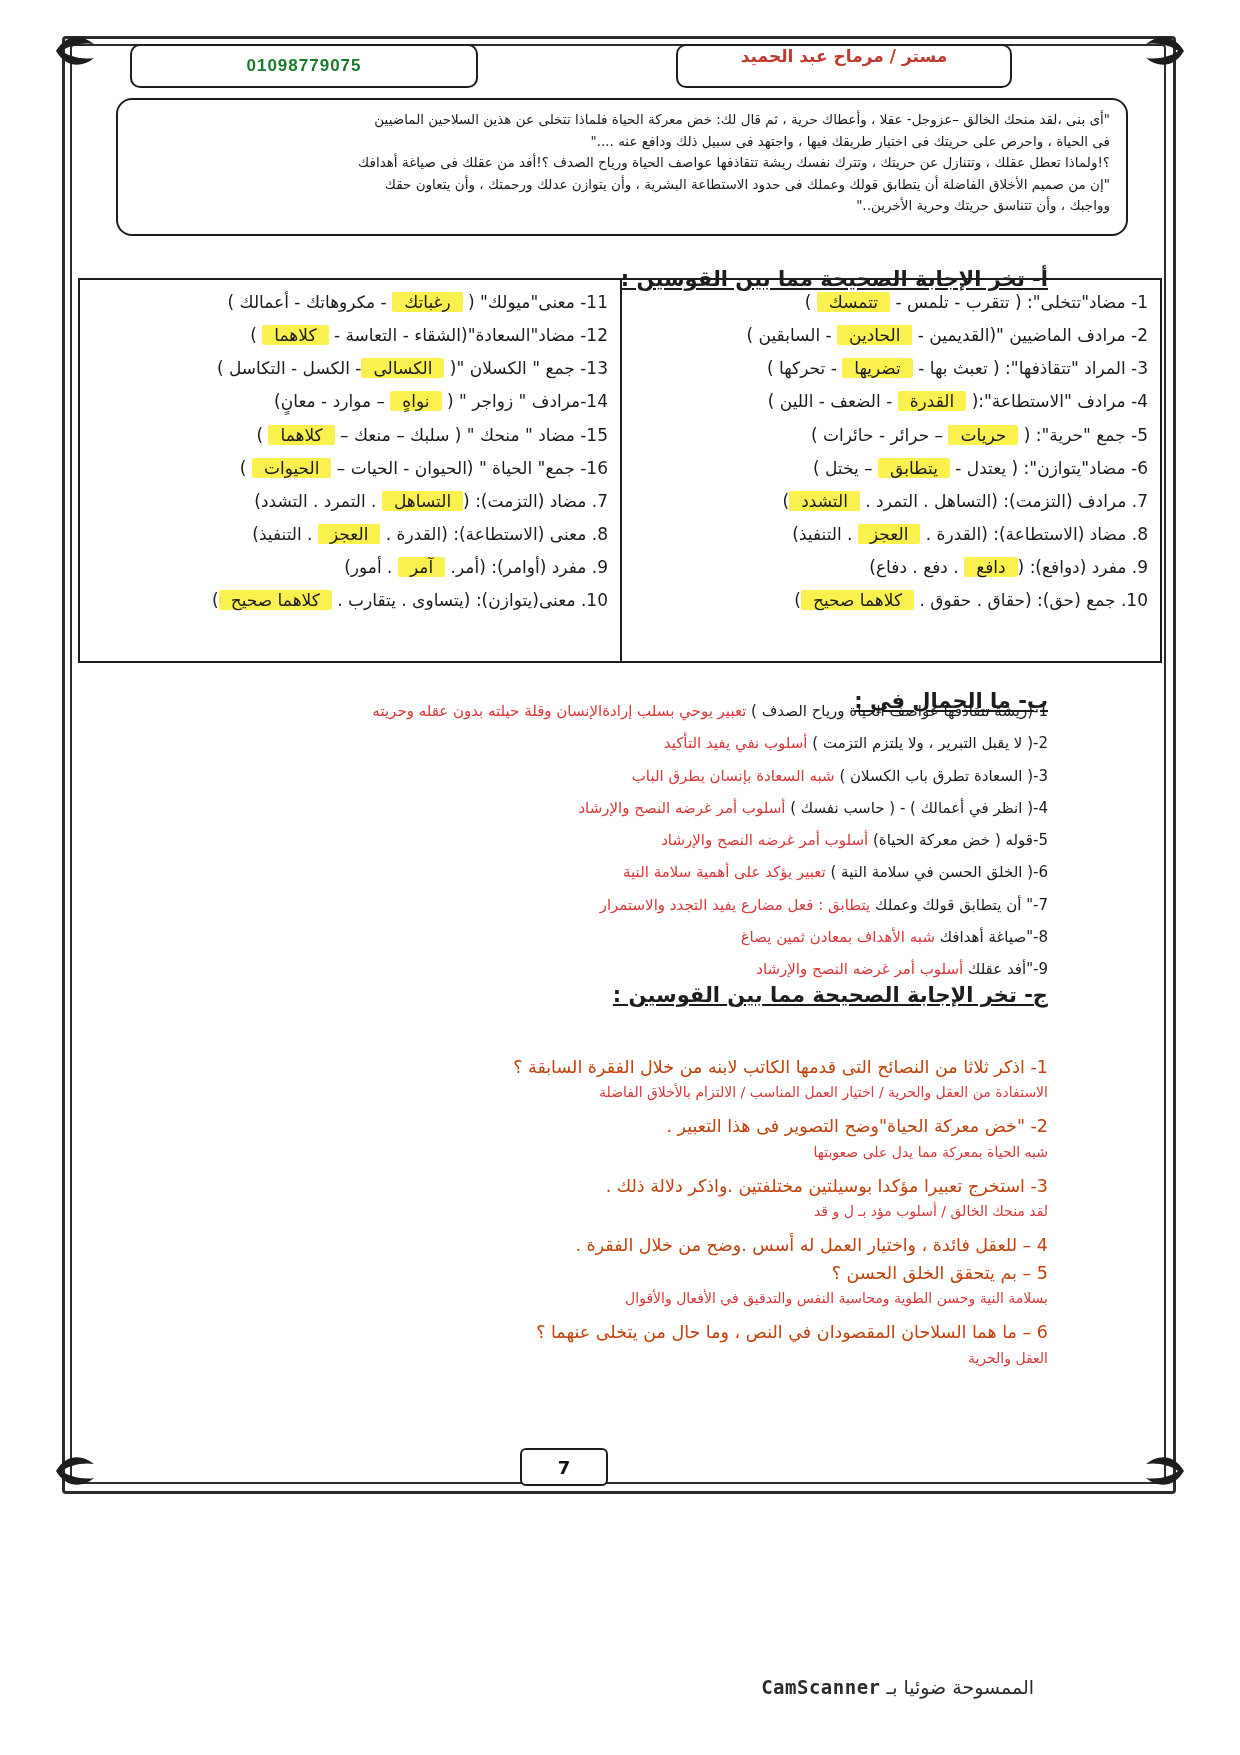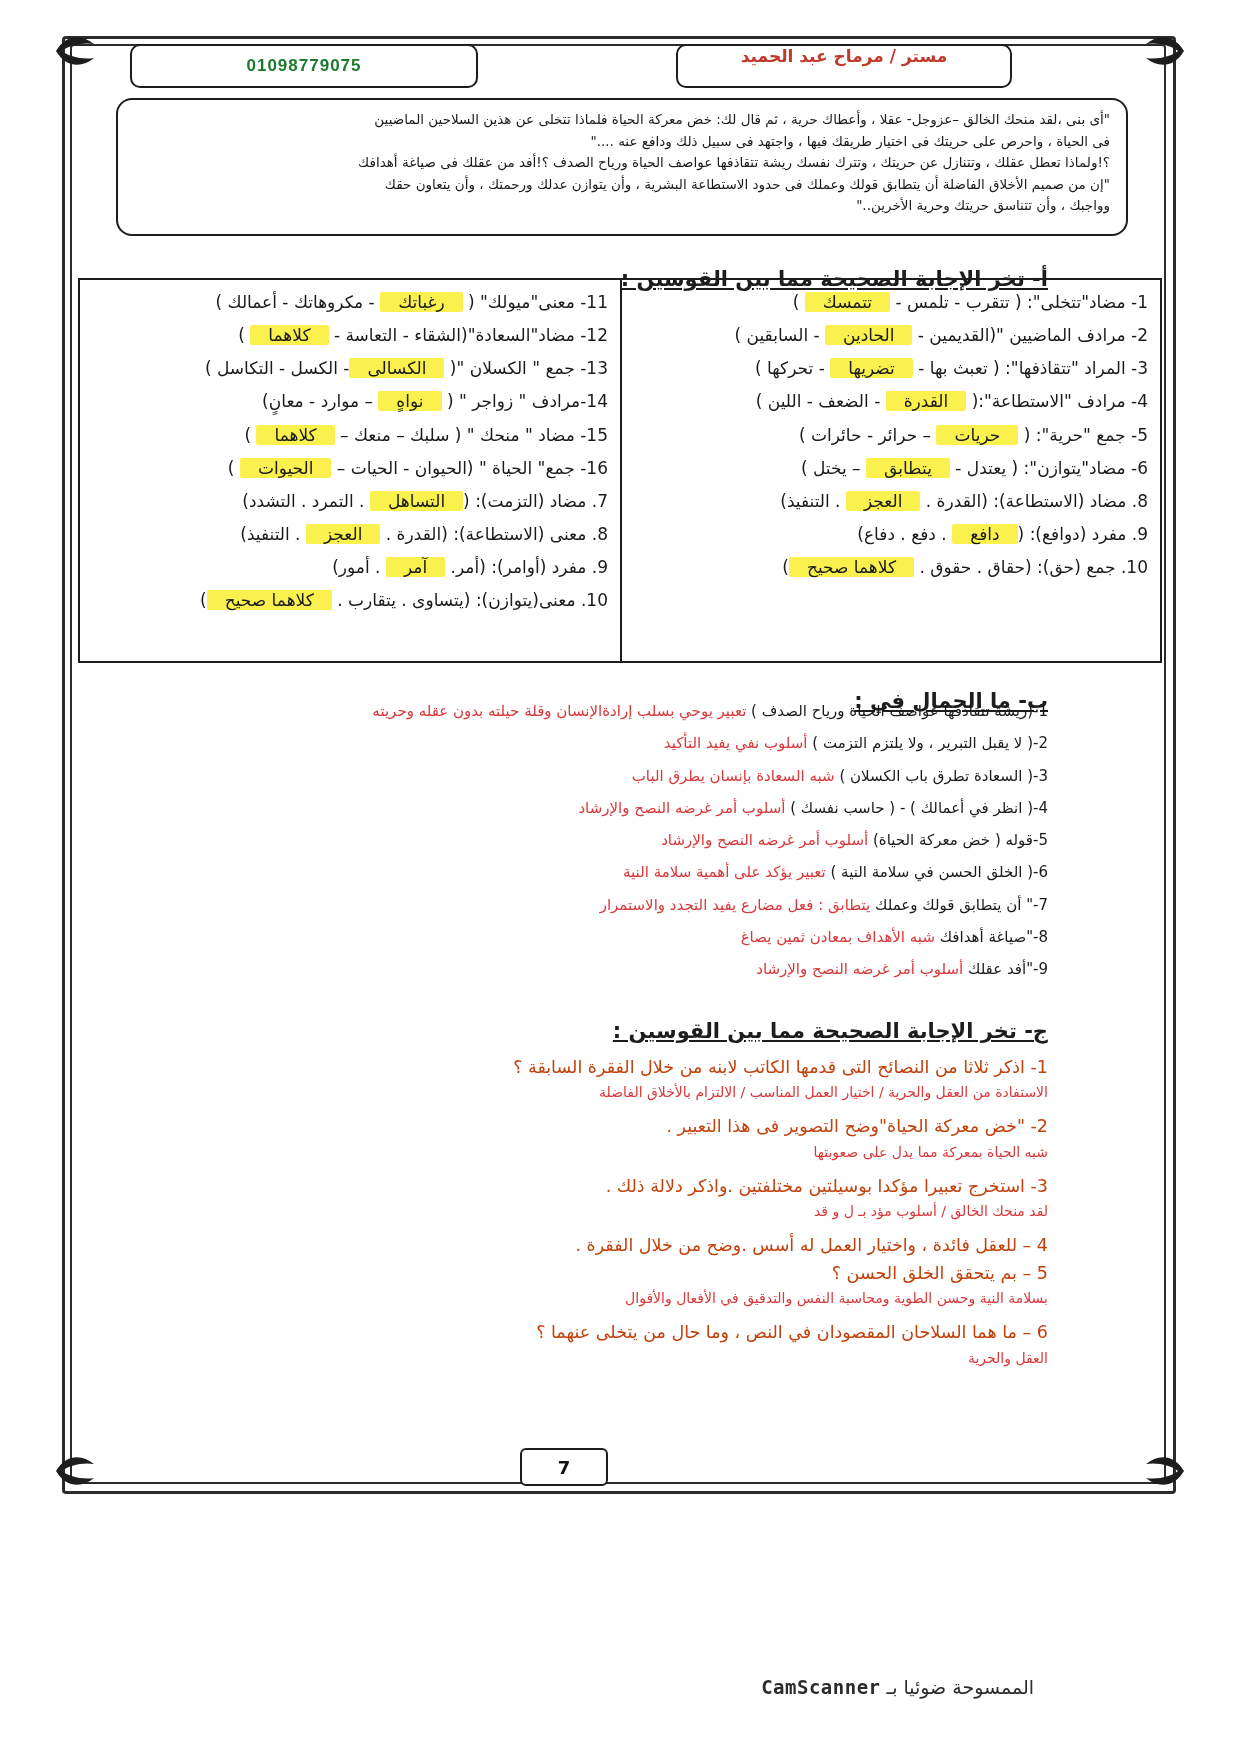--- a/index.html
+++ b/index.html
@@ -25,32 +25,32 @@
   .hdr-rule{position:absolute;left:96px;top:64px;width:1048px;height:2px;background:#1d1d1d;z-index:-1;}
 
   
   .quote{position:absolute;left:116px;top:98px;width:1012px;height:138px;border:2px solid #1d1d1d;border-radius:16px;padding:10px 16px;box-sizing:border-box;}
   .quote p{margin:0 0 2px 0;font-size:13.5px;line-height:1.45;text-align:justify;color:#1a1a1a;}
 
   
   .sec-title{position:absolute;font-size:21px;font-weight:bold;color:#1d1d1d;text-decoration:underline;}
   #t-a{right:76px;top:250px;}
   #t-b{right:76px;top:672px;}
-  #t-c{right:76px;top:1002px;}
+  #t-c{right:76px;top:966px;}
 
   
   .mcq{position:absolute;left:78px;top:278px;width:1084px;height:385px;border:2px solid #1d1d1d;box-sizing:border-box;}
   .mcq .divider{position:absolute;left:50%;top:0;width:2px;height:100%;background:#1d1d1d;}
   .col{position:absolute;top:6px;width:50%;box-sizing:border-box;padding:0 12px;}
   .col.right{right:0;}
   .col.left{left:0;}
   .q{font-size:17px;line-height:1.95;white-space:nowrap;color:#1a1a1a;}
   .col.right .q{text-align:right;}
   .col.left .q{text-align:right;}
-  .hl{background:#fbf14e;padding:0 18px;border-radius:2px;}
+  .hl{background:#fbf14e;padding:0 12px;border-radius:2px;}
 
   
   .blines{position:absolute;right:76px;top:700px;width:1060px;}
   .bline{font-size:15px;line-height:1.55;color:#1a1a1a;text-align:right;margin-bottom:9px;}
   .ans{color:#d9383a;}
 
   
   .clines{position:absolute;right:76px;top:1054px;width:1060px;}
   .cq{font-size:17.5px;line-height:1.5;color:#c2410c;text-align:right;margin-bottom:2px;}
   .ca{font-size:14px;line-height:1.5;color:#d9383a;text-align:right;margin-bottom:10px;}
@@ -111,20 +111,21 @@
 
   <div class="mcq">
     <div class="divider"></div>
     <div class="col right" id="mcq-right">
         <div class="q">1- مضاد"تتخلى": ( تتقرب - تلمس - <span class="hl">تتمسك</span> )</div>
         <div class="q">2- مرادف الماضيين "(القديمين - <span class="hl">الحادين</span> - السابقين )</div>
         <div class="q">3- المراد "تتقاذفها": ( تعبث بها - <span class="hl">تضريها</span> - تحركها )</div>
         <div class="q">4- مرادف "الاستطاعة":( <span class="hl">القدرة</span> - الضعف - اللين )</div>
         <div class="q">5- جمع "حرية": ( <span class="hl">حريات</span> – حرائر - حائرات )</div>
         <div class="q">6- مضاد"يتوازن": ( يعتدل - <span class="hl">يتطابق</span> – يختل )</div>
+        <div class="q">7. مرادف (التزمت): (التساهل . التمرد . <span class="hl">التشدد</span>)</div>
         <div class="q">8. مضاد (الاستطاعة): (القدرة . <span class="hl">العجز</span> . التنفيذ)</div>
         <div class="q">9. مفرد (دوافع): (<span class="hl">دافع</span> . دفع . دفاع)</div>
         <div class="q">10. جمع (حق): (حقاق . حقوق . <span class="hl">كلاهما صحيح</span>)</div>
       </div>
     <div class="col left" id="mcq-left">
         <div class="q">11- معنى"ميولك" ( <span class="hl">رغباتك</span> - مكروهاتك - أعمالك )</div>
         <div class="q">12- مضاد"السعادة"(الشقاء - التعاسة - <span class="hl">كلاهما</span> )</div>
         <div class="q">13- جمع " الكسلان "( <span class="hl">الكسالى</span>- الكسل  - التكاسل  )</div>
         <div class="q">14-مرادف " زواجر " ( <span class="hl">نواهٍ</span> – موارد - معانٍ)</div>
         <div class="q">15- مضاد " منحك " ( سلبك – منعك – <span class="hl">كلاهما</span>  )</div>

